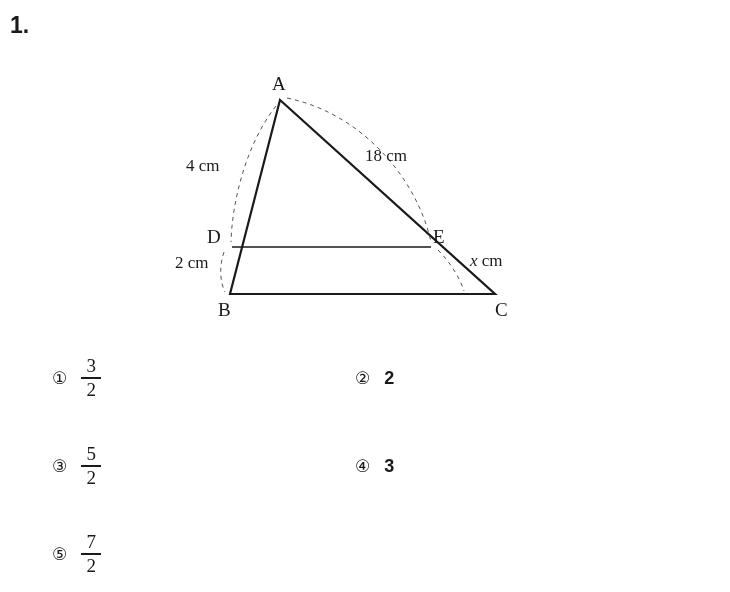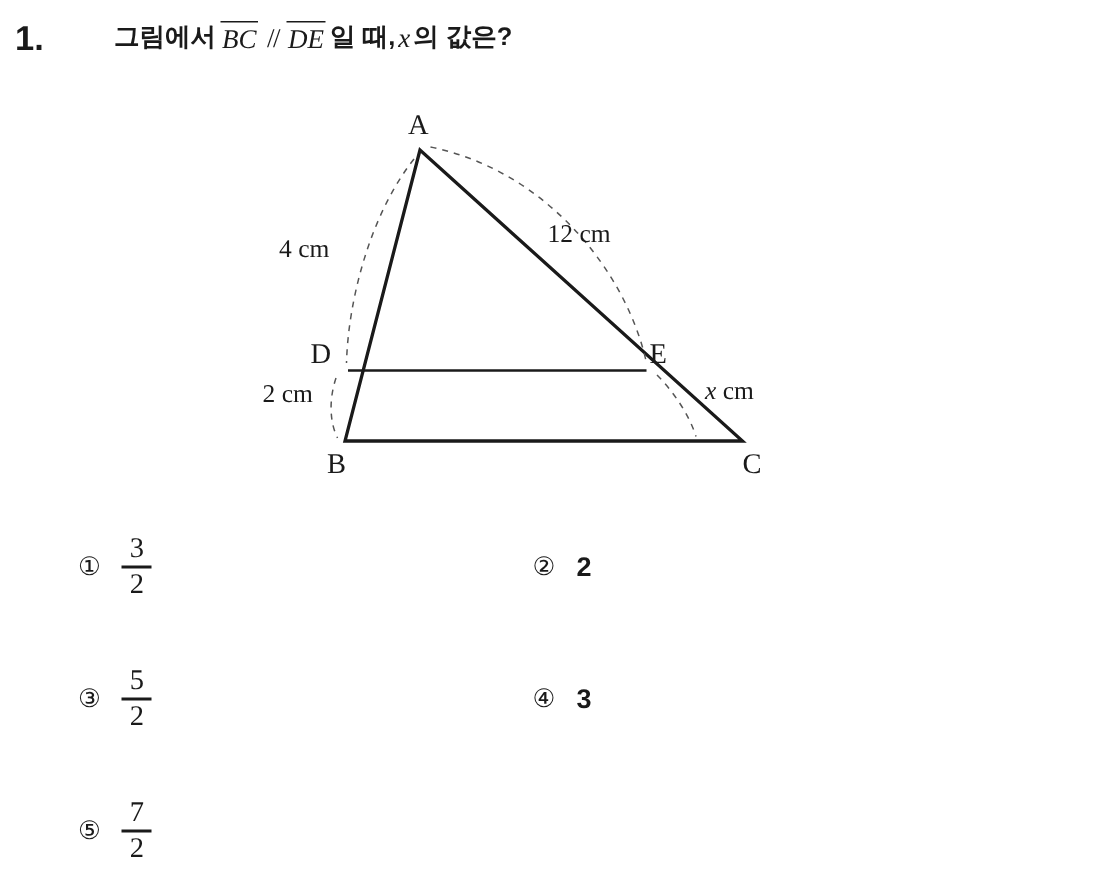--- a/index.html
+++ b/index.html
@@ -145,29 +145,20 @@
   .c2 { left: 303px; top: 0px;   }
   .c3 { left: 0px;   top: 88px;  }
   .c4 { left: 303px; top: 88px;  }
   .c5 { left: 0px;   top: 176px; }
 </style>
 </head>
 <body>
 
 <div id="question-header">
   <span id="q-number">1.</span>
-  <span id="q-text">
-    <span class="ko">그림에서</span>
-    <span class="overline-seg">BC</span>
-    <span class="par">//</span>
-    <span class="overline-seg">DE</span>
-    <span class="ko">일 때,</span>
-    <span class="italic-var">x</span>
-    <span class="ko">의 값은?</span>
-  </span>
 </div>
 
 <div id="figure">
   <svg width="430" height="265" viewBox="0 0 430 265">
 
     <polygon points="130,38 80,232 345,232" fill="none" stroke="#1a1a1a" stroke-width="2.2"></polygon>
 
     <line x1="82" y1="185" x2="281" y2="185" stroke="#1a1a1a" stroke-width="1.6"></line>
 
     <path d="M 126 44 C 96 82 82 140 81 180" fill="none" stroke="#555" stroke-width="1" stroke-dasharray="4,4"></path>
@@ -180,21 +171,21 @@
   </svg>
 
   <span class="fig-label" style="left:122px; top:12px;">A</span>
   <span class="fig-label" style="left:68px;  top:238px;">B</span>
   <span class="fig-label" style="left:345px; top:238px;">C</span>
   <span class="fig-label" style="left:57px;  top:165px;">D</span>
   <span class="fig-label" style="left:283px; top:165px;">E</span>
 
   <span class="fig-len" style="left:36px;  top:95px;">4 cm</span>
   <span class="fig-len" style="left:25px;  top:192px;">2 cm</span>
-  <span class="fig-len" style="left:215px; top:85px;">12 cm</span>
+  <span class="fig-len" style="left:215px; top:85px;">18 cm</span>
   <span class="fig-len" style="left:320px; top:190px;"><i>x</i><span> cm</span></span>
 </div>
 
 <div id="choices">
 
   <div class="choice c1">
     <span class="circ">①</span>
     <span class="frac">
       <span class="num">3</span>
       <span class="bar"></span>

